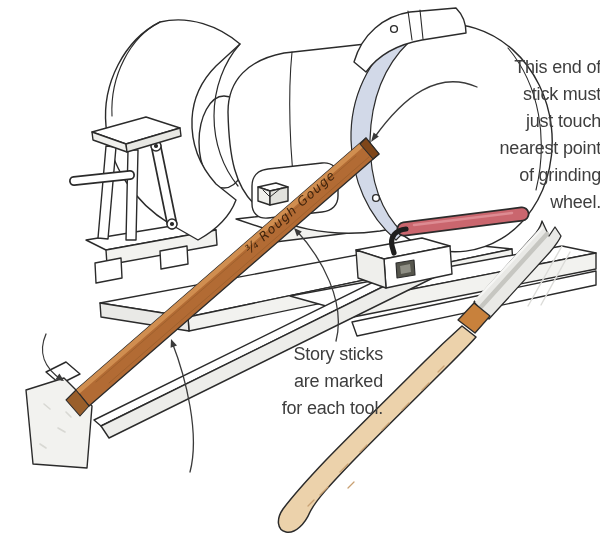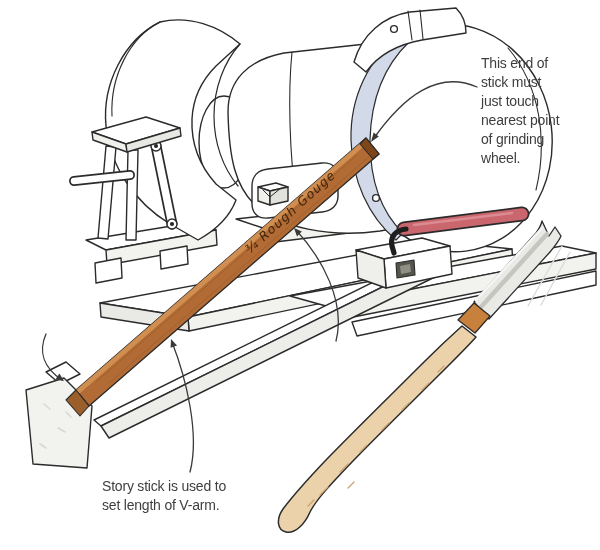--- a/index.html
+++ b/index.html
@@ -3,21 +3,21 @@
 <meta charset="utf-8">
 <style>
   html,body{margin:0;padding:0;background:#ffffff;}
   .canvas{
     position:relative;width:600px;height:550px;background:#ffffff;overflow:hidden;
     font-family:"Liberation Sans",sans-serif;
   }
   .canvas svg{position:absolute;left:0;top:0;}
   .callout{
     position:absolute;white-space:pre-line;
-    font-size:14px;line-height:19px;letter-spacing:-0.2px;color:#3e3e3e;
+    font-size:18px;line-height:27px;letter-spacing:-0.2px;color:#3e3e3e;text-align:right;
   }
   .co-touch{left:481px;top:54px;width:120px;}
   .co-miter{left:18px;top:261px;width:150px;}
   .co-marked{left:263px;top:341px;width:120px;}
   .co-length{left:102px;top:477px;width:215px;}
 </style>
 </head>
 <body>
 
 <div class="canvas">
@@ -145,15 +145,16 @@
     </g>
   </g>
 </svg>
 
   <div class="callout co-touch">This end of
 stick must
 just touch
 nearest point
 of grinding
 wheel.</div>
-  <div class="callout co-length">Story stick is used to
-set length of V-arm.</div>
+  <div class="callout co-marked">Story sticks
+are marked
+for each tool.</div>
 </div>
 
 </body></html>

